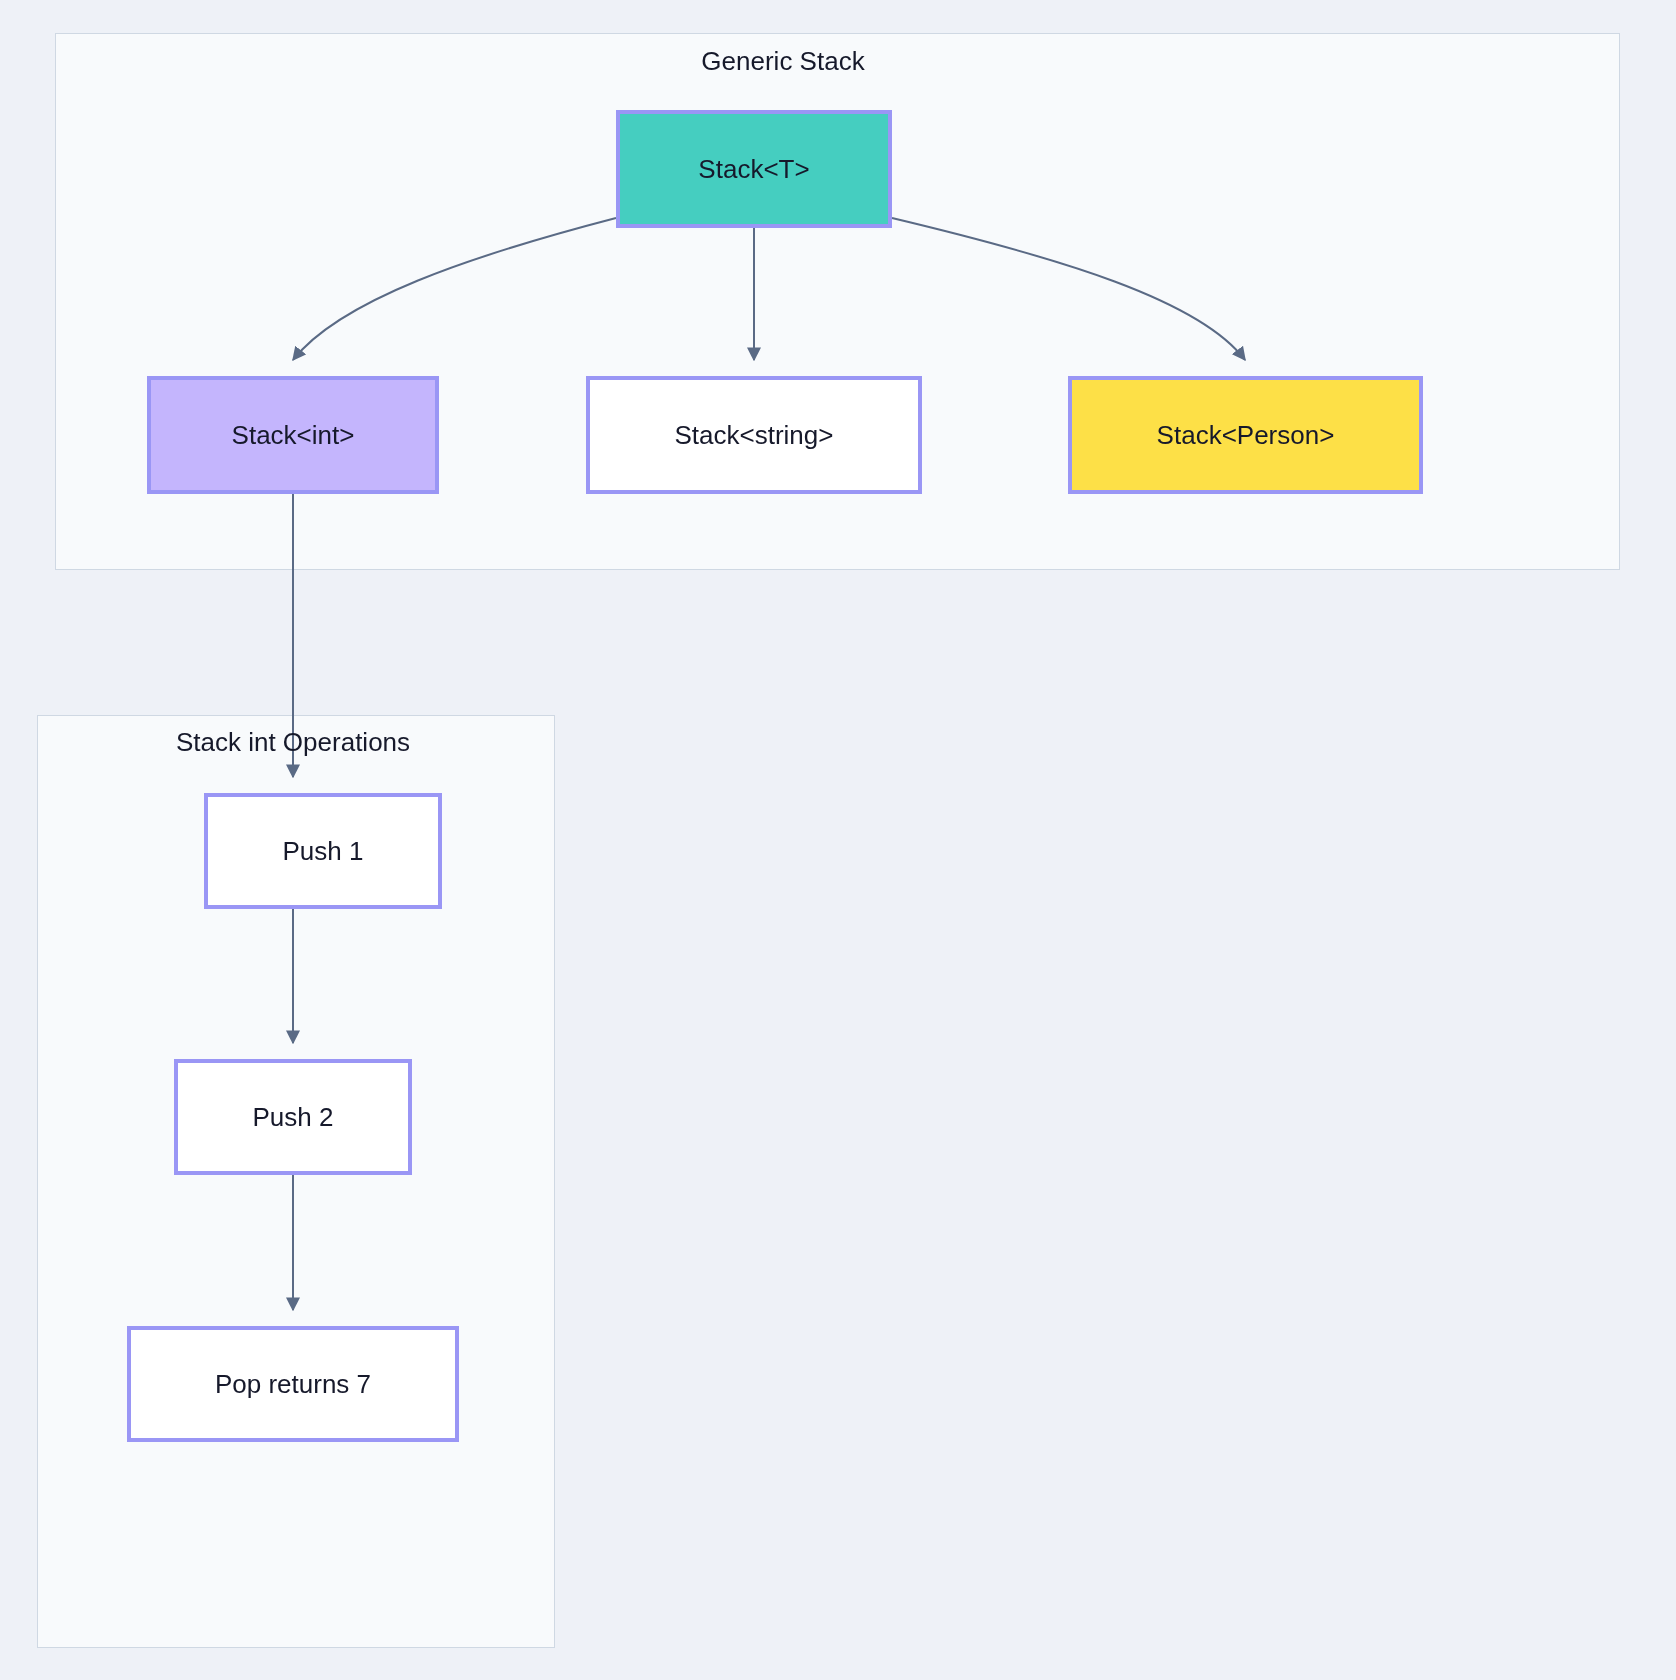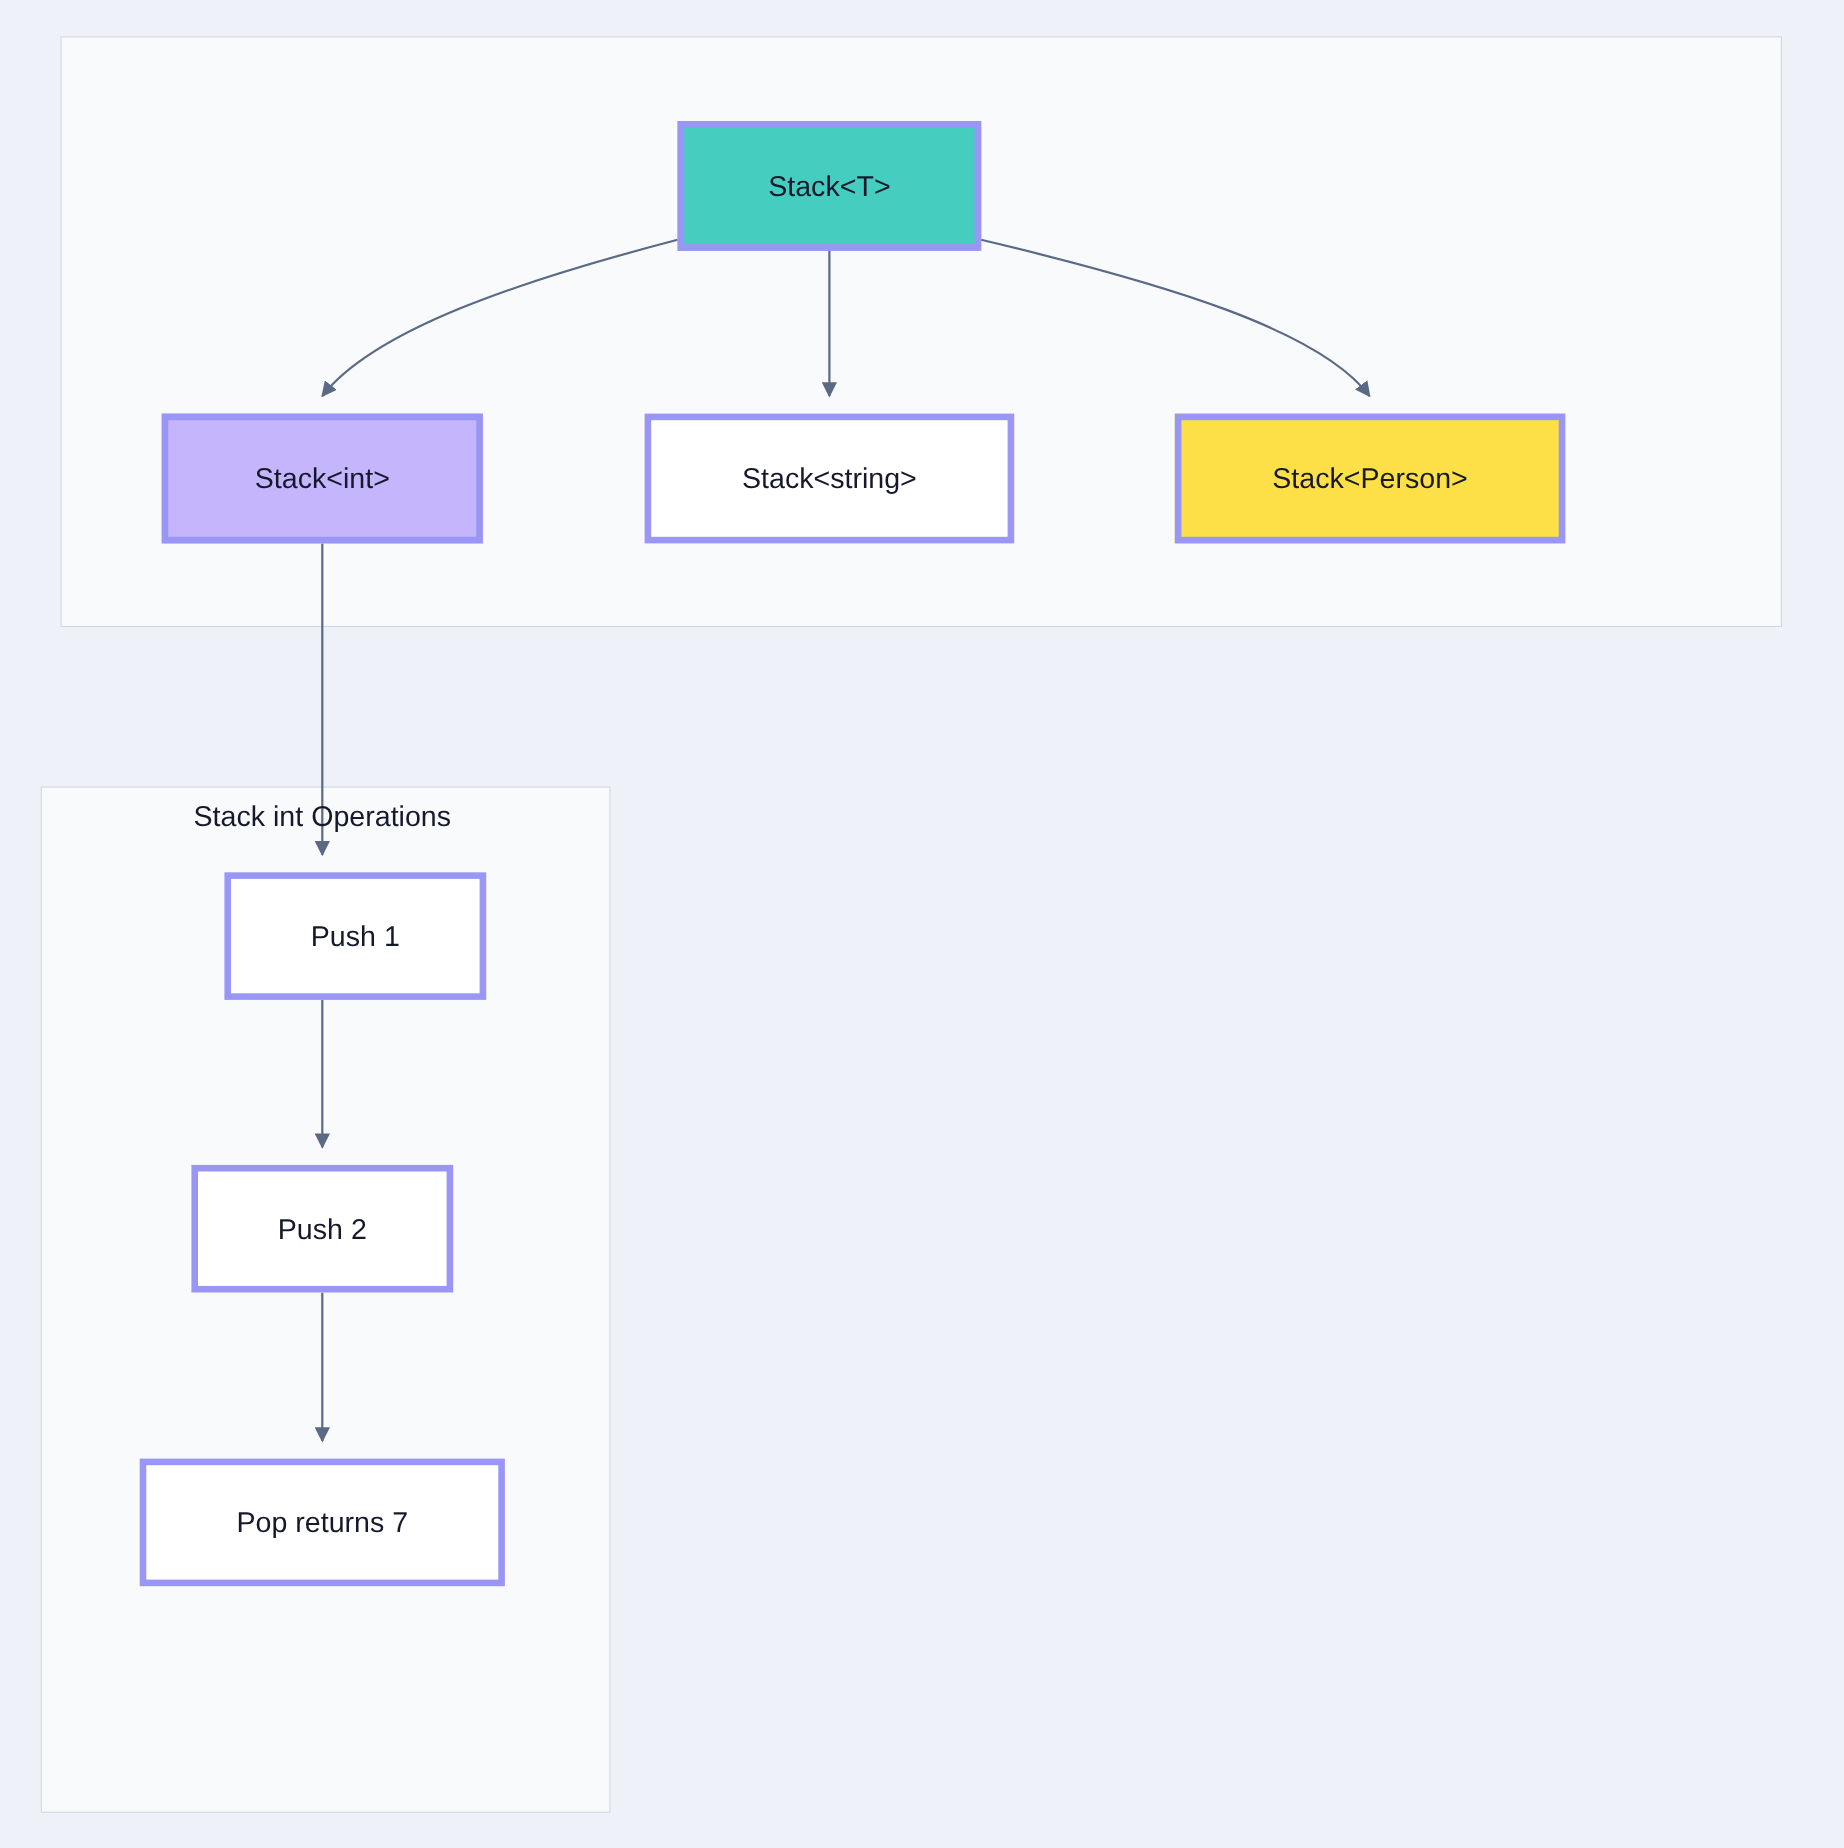--- a/index.html
+++ b/index.html
@@ -37,40 +37,41 @@
     position: absolute;
     text-align: center;
     font-size: 26px;
     line-height: 1;
     color: #16192b;
     white-space: nowrap;
   }
   .node {
     position: absolute;
     box-sizing: border-box;
-    border: 6px solid #8b5cf6;
+    border: 4px solid #8b5cf6;
     background: #ffffff;
     display: flex;
     align-items: center;
     justify-content: center;
     font-size: 26px;
     color: #16192b;
     white-space: nowrap;
   }
   .node.root {
     background: #45cec0;
     border-color: #8e8bf2;
   }
 </style>
 </head>
 <body>
 
 <div id="canvas">
 
   <div class="cluster" id="cluster-generic-stack" style="left: 55px; top: 33px; width: 1565px; height: 537px; background: rgb(248, 250, 252); border-color: rgb(207, 216, 227);"></div>
+  <div class="cluster-label" id="cluster-generic-stack-label" style="left: 383px; top: 48px; width: 800px; color: rgb(22, 25, 43);">Generic Stack</div>
 
   <div class="cluster" id="cluster-stack-int-operations" style="left: 37px; top: 715px; width: 518px; height: 933px; background: rgb(248, 250, 252); border-color: rgb(207, 216, 227);"></div>
 
   <svg class="svg-layer" id="edge-layer">
     <defs>
       <marker id="arrow" viewBox="0 0 10 10" refX="9" refY="5" markerWidth="7" markerHeight="7" orient="auto-start-reverse">
         <path d="M 0 0 L 10 5 L 0 10 z" fill="#5a6a85"></path>
       </marker>
     </defs>
     <g id="edge-paths">

